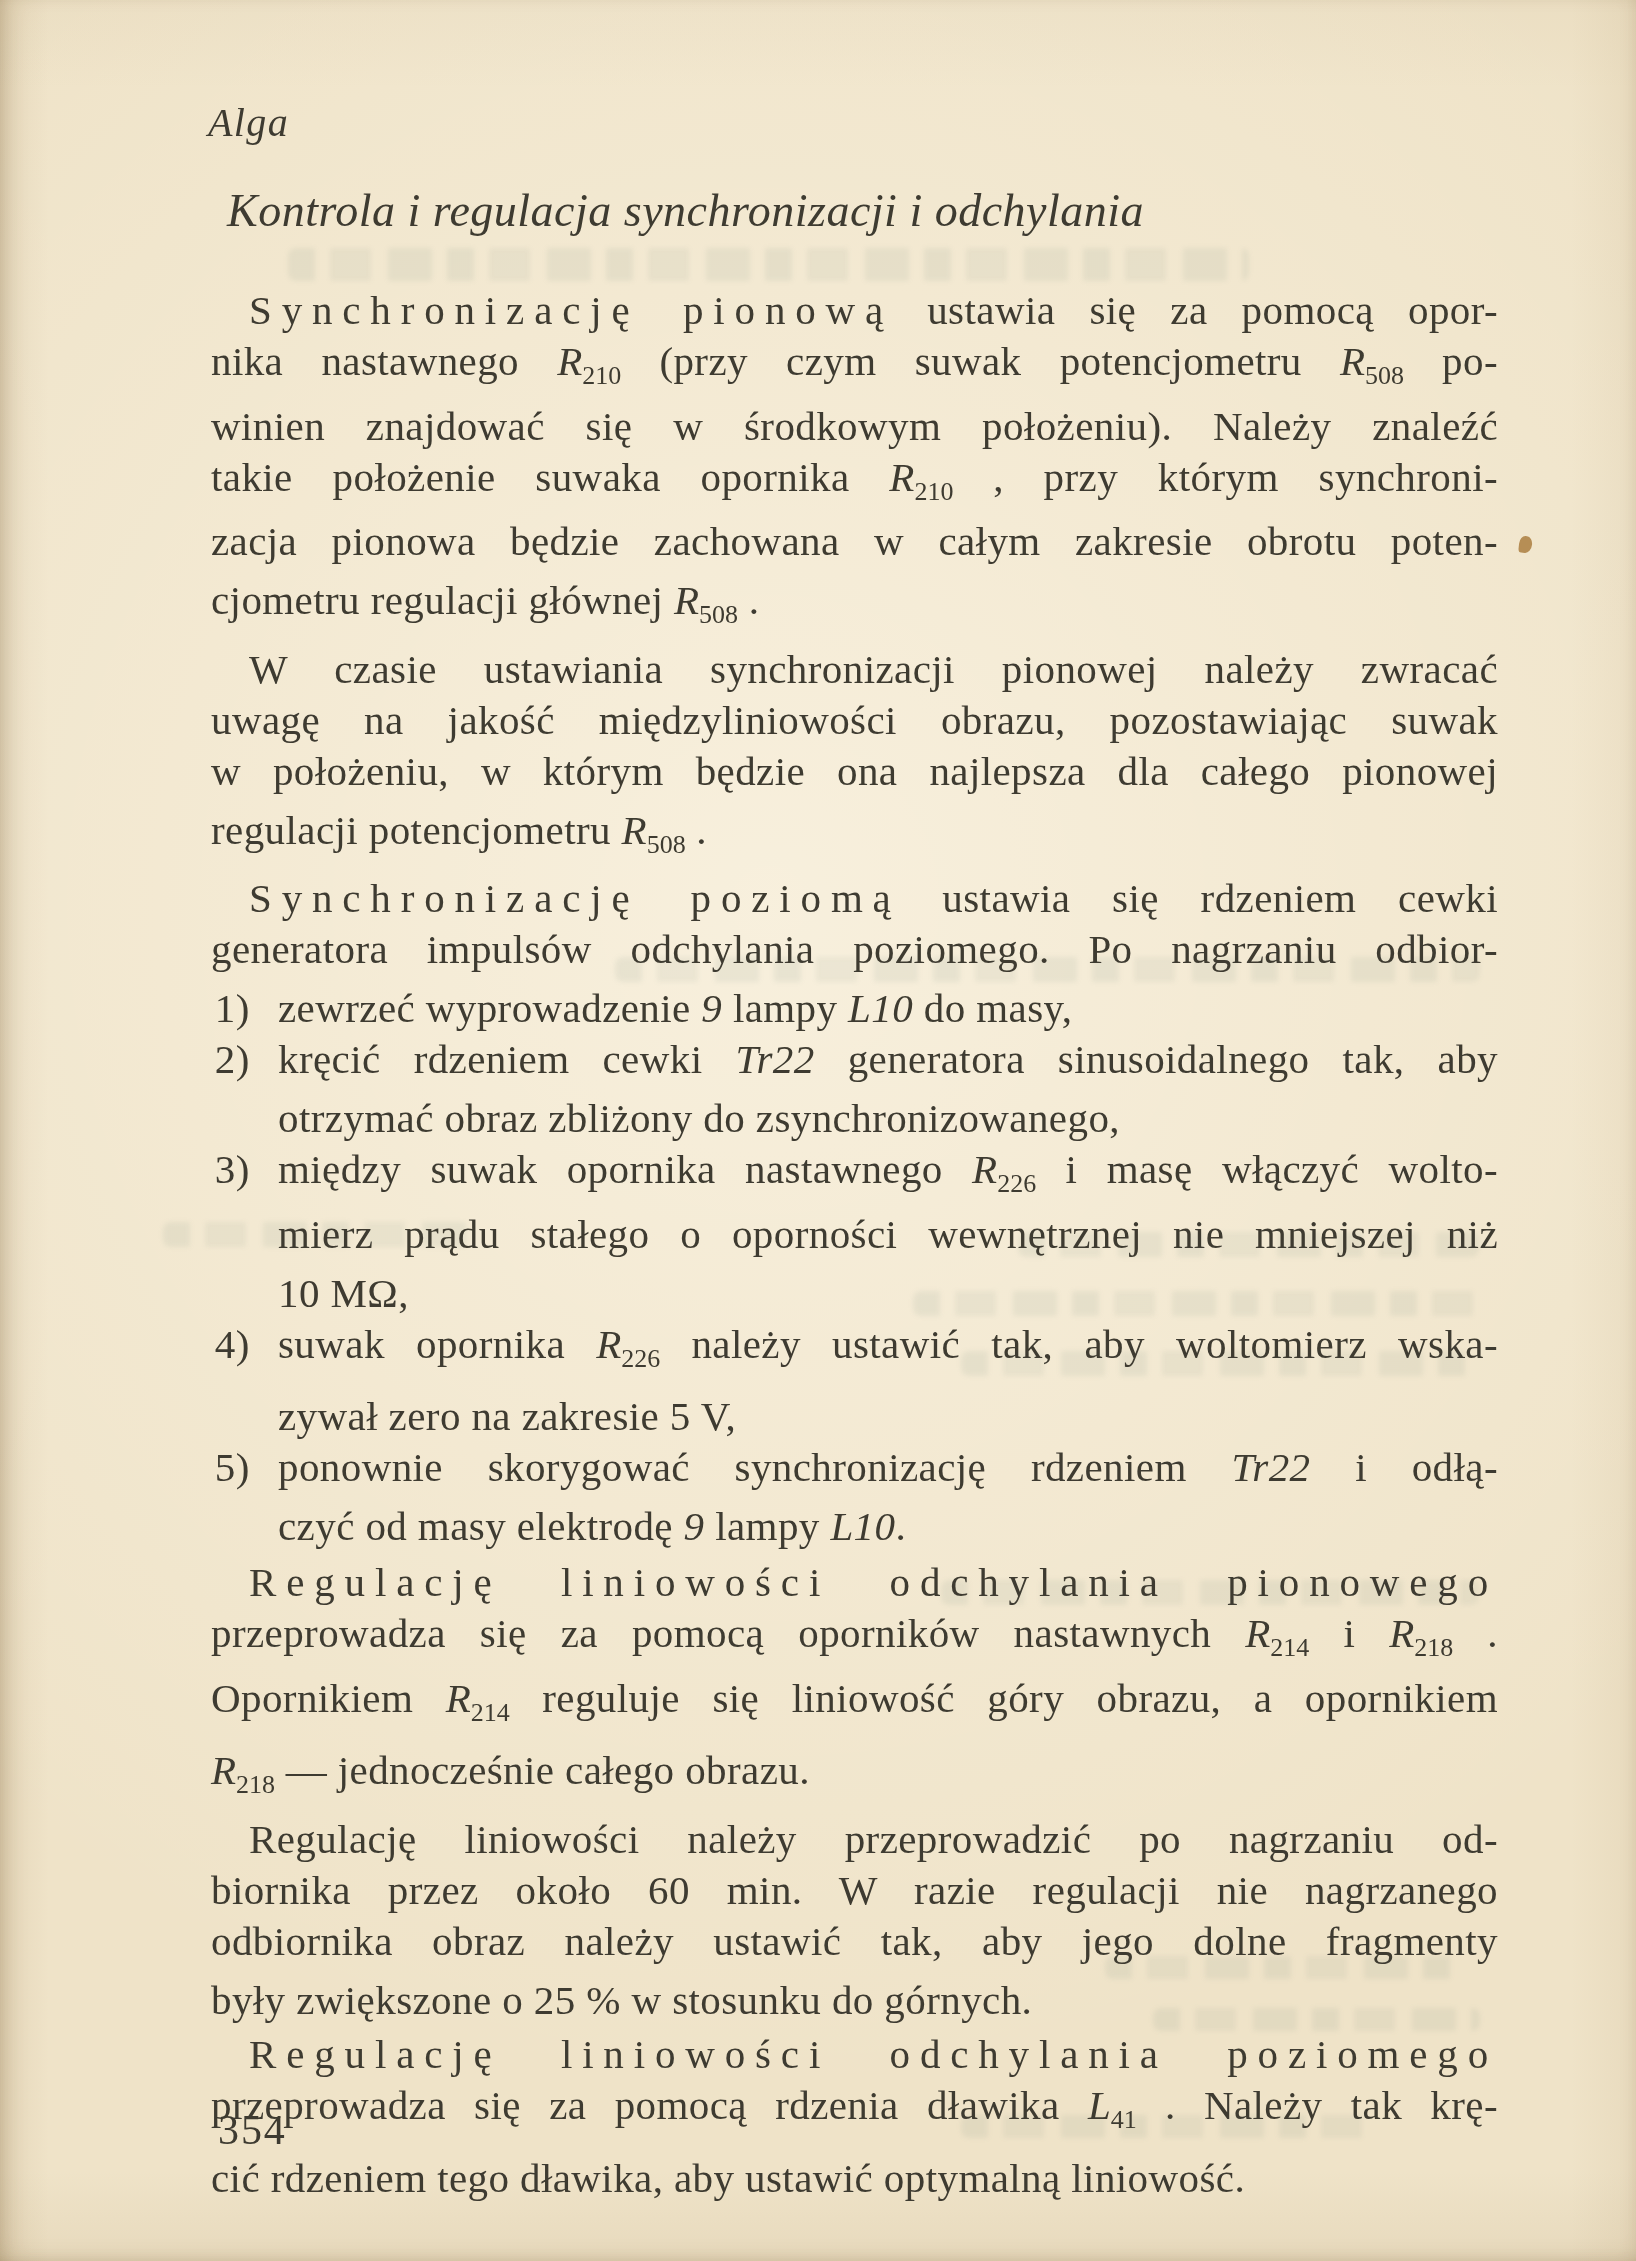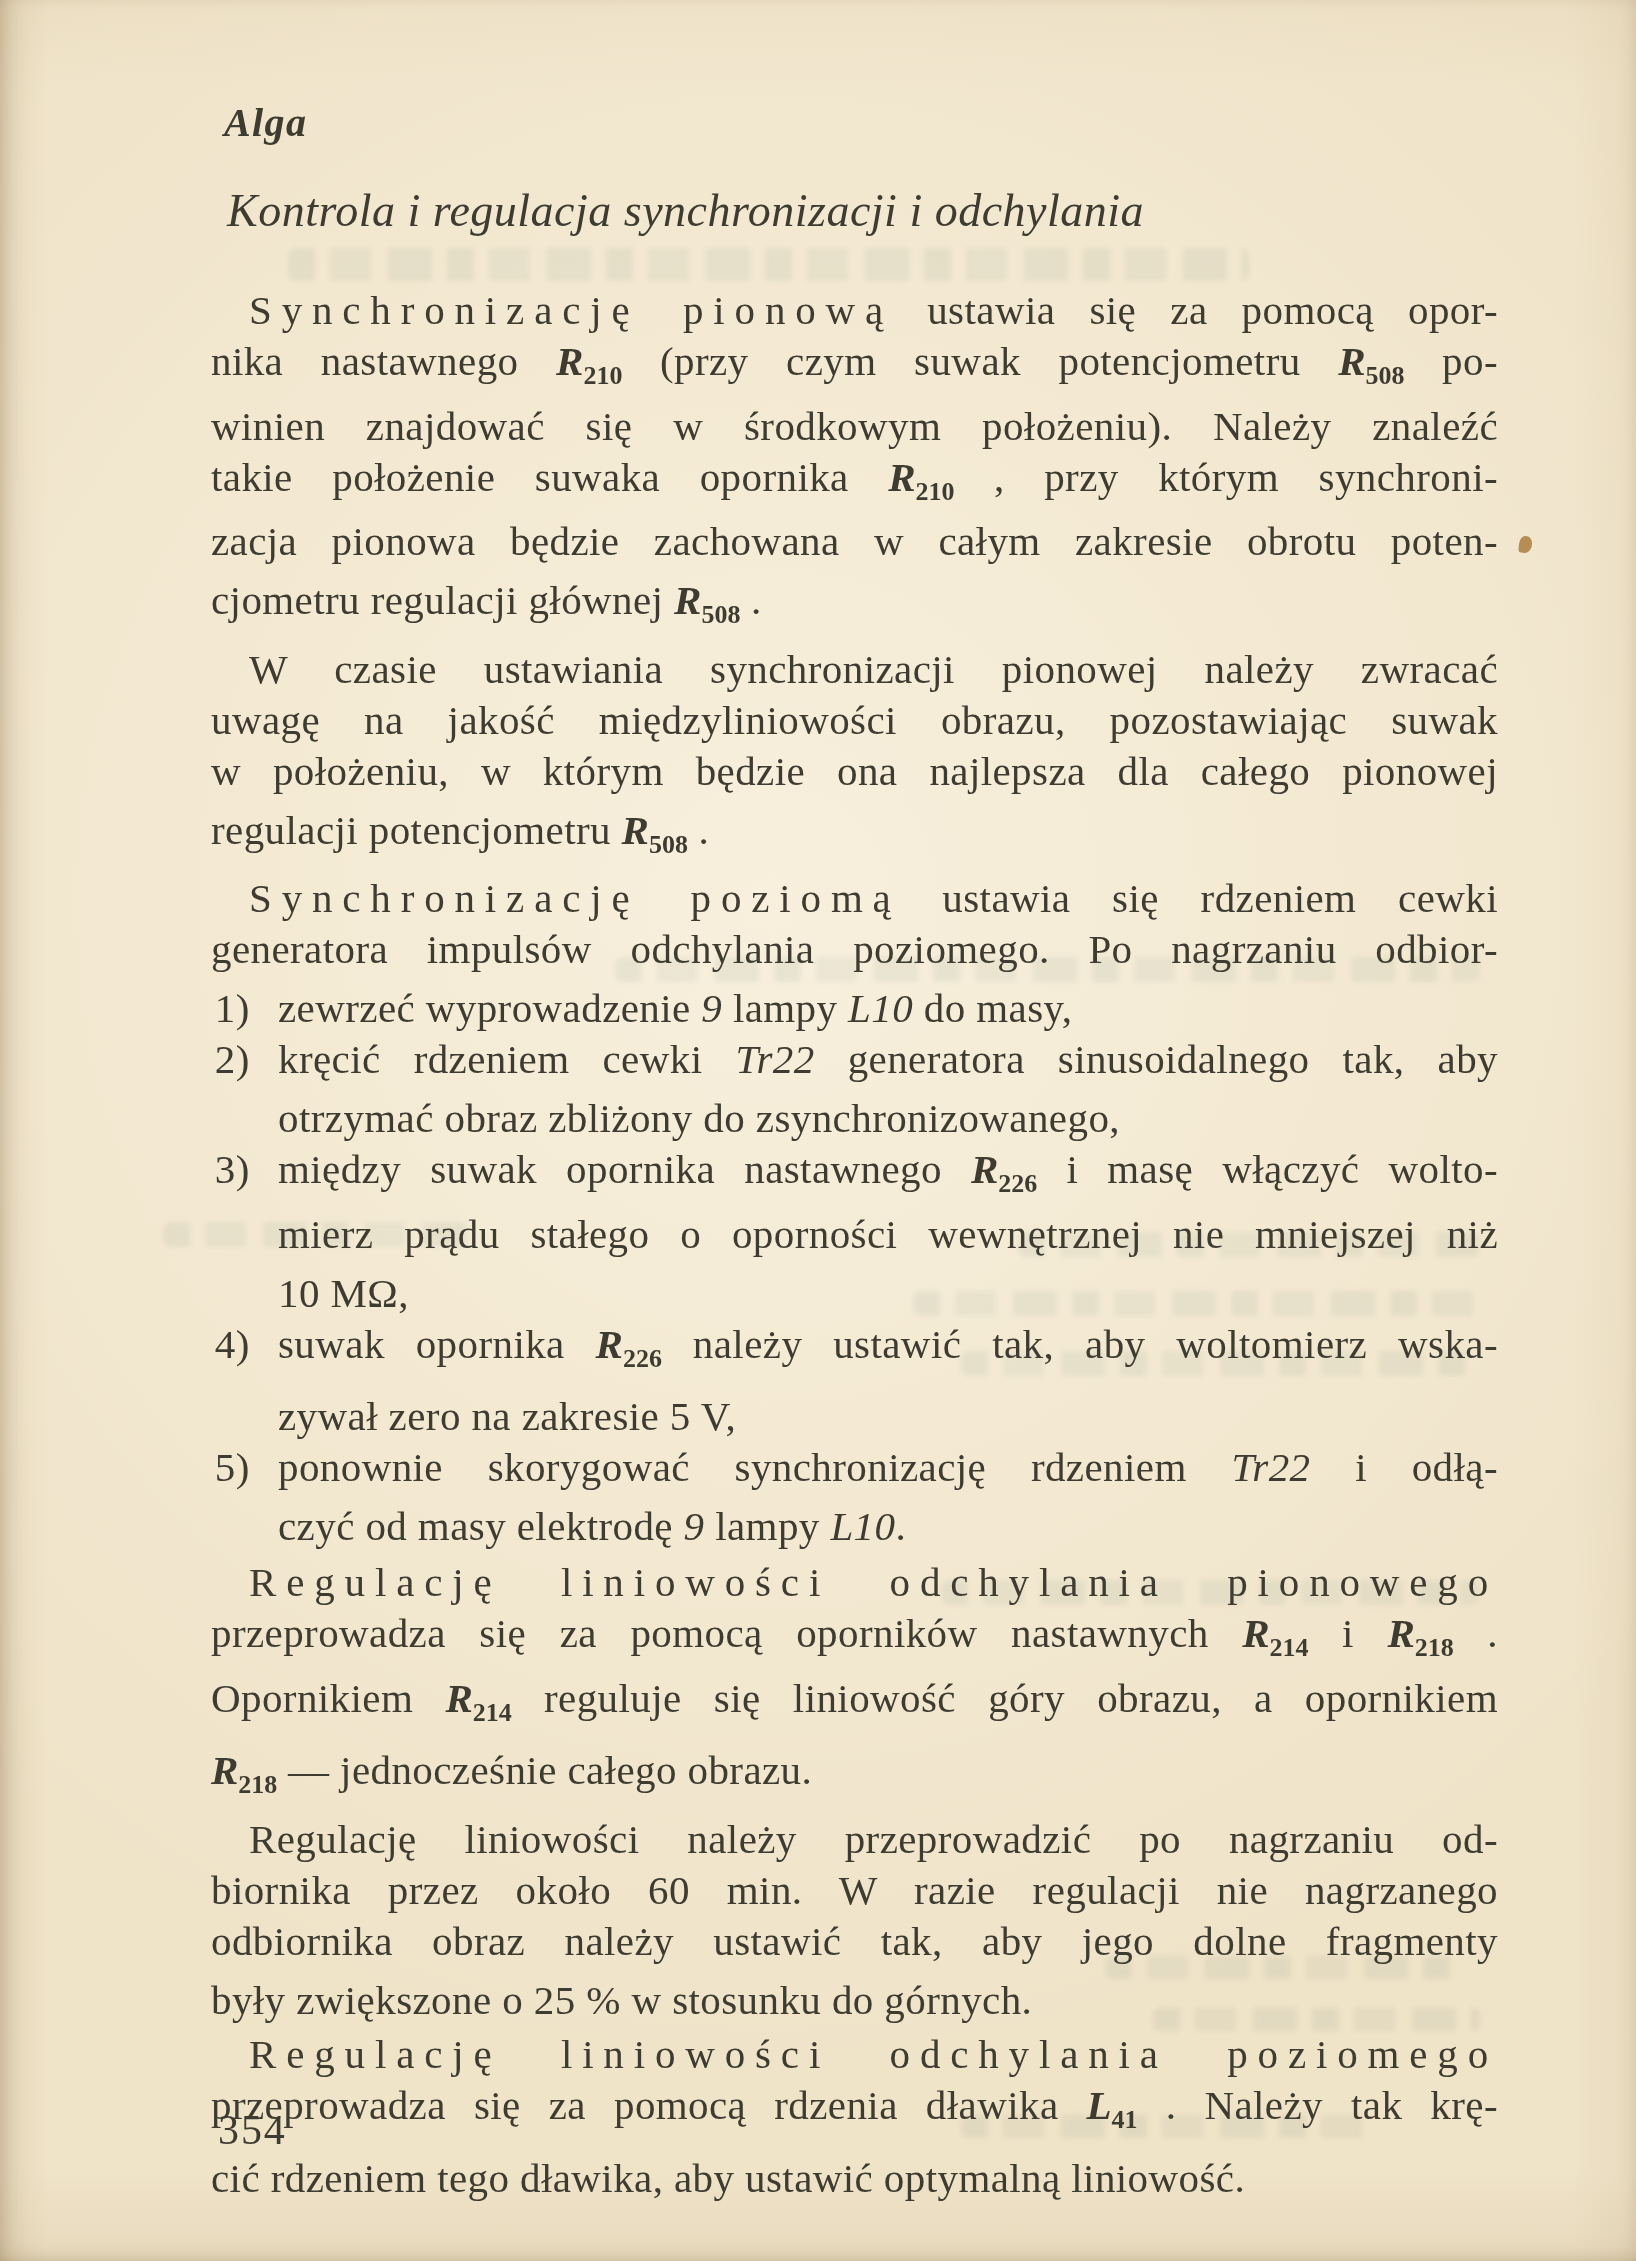--- a/index.html
+++ b/index.html
@@ -11,37 +11,37 @@
       radial-gradient(ellipse 140% 120% at 50% 50%, rgba(0,0,0,0) 60%, rgba(130,95,40,0.14) 100%),
       linear-gradient(90deg, rgba(140,105,55,0.10), rgba(140,105,55,0) 3%, rgba(140,105,55,0) 96%, rgba(140,105,55,0.07)),
       linear-gradient(0deg, rgba(140,105,55,0.08), rgba(140,105,55,0) 4%, rgba(140,105,55,0) 96%, rgba(140,105,55,0.04));
     box-shadow: inset 15.4px 0 25px -13.4px rgba(95,65,22,0.28),
                 inset -11.5px 0 21px -15.4px rgba(95,65,22,0.16),
                 inset 0 -13.4px 25px -15.4px rgba(95,65,22,0.20);
     font-family:"Liberation Serif","DejaVu Serif",serif;
     color:#3e3b31;
   }
   .header{
-    position:absolute;left:224px;top:99px;
-    font-size:40px;font-weight:bold;font-style:italic;letter-spacing:1.4px;
+    position:absolute;left:208px;top:99px;
+    font-size:40px;font-weight:normal;font-style:italic;letter-spacing:1.4px;
   }
   .doc-title{
     position:absolute;left:211px;top:184px;
     font-size:46px;font-style:italic;letter-spacing:0.5px;white-space:nowrap;margin-left:16px;
   }
   .body-text{
     position:absolute;left:211px;top:285px;width:1287px;
     font-size:41px;line-height:51px;letter-spacing:0.01em;
   }
   .para{margin:0 0 3.8px 0;}
   .line{text-align:justify;text-align-last:justify;}
   .line.left{text-align-last:left;margin-top:8px;}
   .line.indent{text-indent:38px;}
   .sp{letter-spacing:0.24em;}
-  .var{font-style:italic;font-weight:bold;}
+  .var{font-style:italic;}
   .var .base{letter-spacing:0;}
   .sub{font-size:26px;vertical-align:-8.6px;font-style:normal;letter-spacing:0;}
   em{font-style:italic;}
   .list{margin:6.7px 0 4.8px 0;}
   .item{position:relative;padding-left:67px;}
   .item .marker{position:absolute;left:3.8px;top:0;}
   .page-number{position:absolute;left:218px;top:2106px;font-size:42px;letter-spacing:1.9px;}
   .ghost{
     position:absolute;filter:blur(2.4px);opacity:0.55;border-radius:7.7px;pointer-events:none;
     background:repeating-linear-gradient(90deg,

